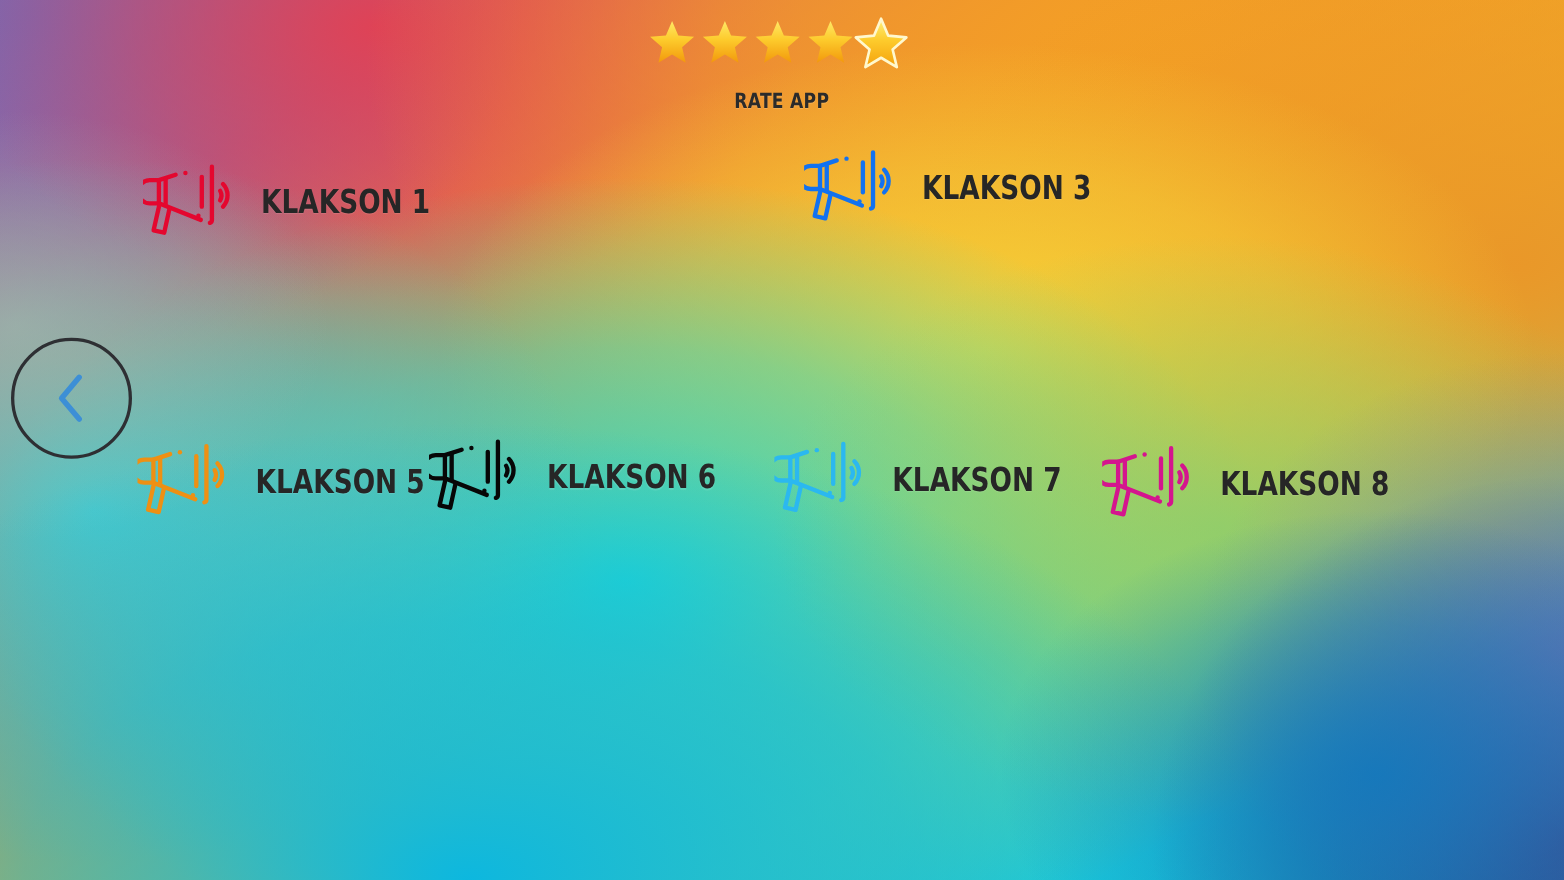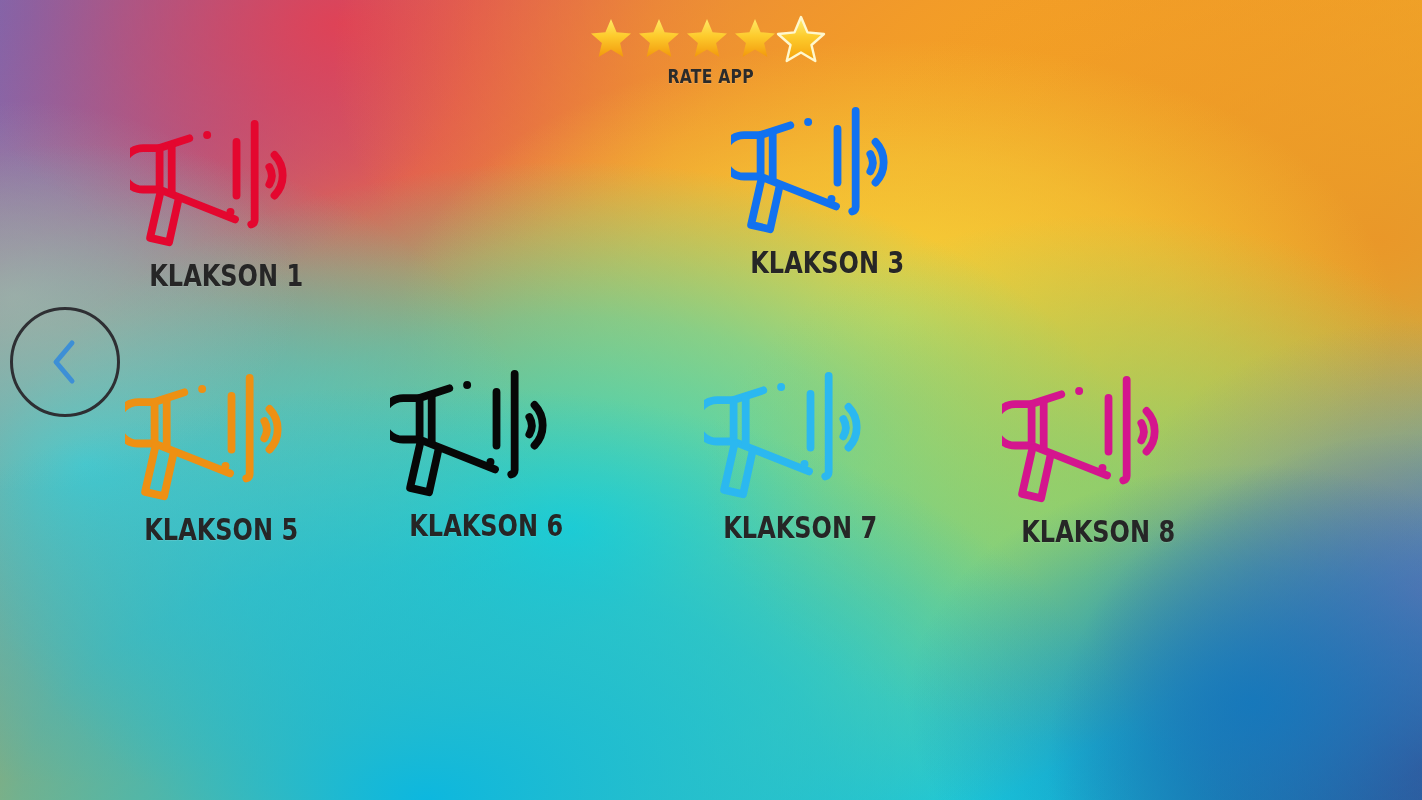--- a/index.html
+++ b/index.html
@@ -79,21 +79,21 @@
 
   
   #rate-app {
     position: absolute;
     left: 0;
     right: 0;
     top: 14px;
     display: flex;
     flex-direction: column;
     align-items: center;
-    gap: 0px;
+    gap: 16px;
     z-index: 6;
     cursor: pointer;
   }
   .stars {
     display: flex;
     align-items: flex-start;
     gap: 0px;
     height: 50px;
   }
   .star-wrap { width: 48px; height: 50px; position: relative; }
@@ -133,22 +133,22 @@
     left: 130px;
     top: 110px;
     width: 1250px;
     height: 500px;
     z-index: 5;
   }
   .horn-cell {
     position: absolute;
     width: 280px;
     display: flex;
-    flex-direction: column;
-    align-items: flex-start;
+    flex-direction: row;
+    align-items: center;
     cursor: pointer;
   }
   .horn-icon {
     width: 175px;
     height: 140px;
     display: block;
   }
   .horn-label {
     font-family: "DejaVu Sans", sans-serif;
     font-weight: bold;

